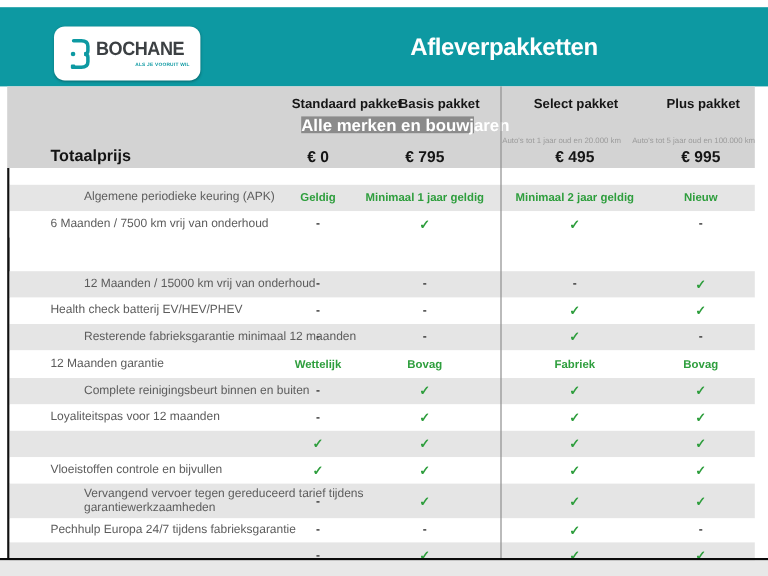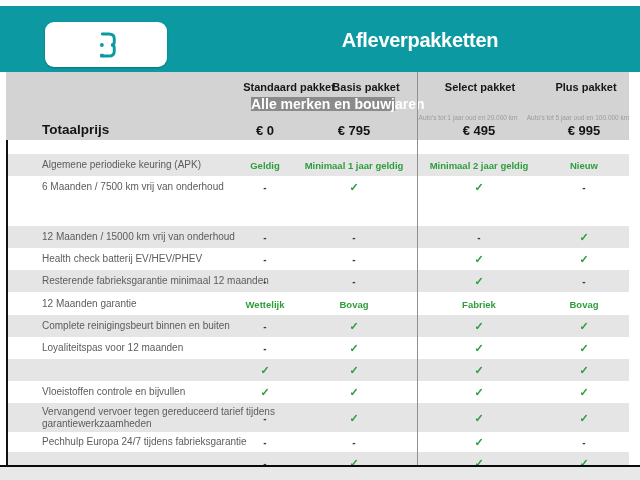--- a/index.html
+++ b/index.html
@@ -32,21 +32,21 @@
   .cap0{left:462px}.cap1{left:572px}
   .total-label{position:absolute;left:36px;top:50px;font-size:13.5px;font-weight:bold;color:#141414;}
   .total-val{position:absolute;top:51px;transform:translateX(-50%);font-size:13px;font-weight:bold;color:#141414;white-space:nowrap;}
   .tv0{left:259px}.tv1{left:348px}.tv2{left:473px}.tv3{left:578px}
 
   
   .left-border{position:absolute;left:6px;top:140px;width:2px;height:325px;background:#111111;}
   .rows{position:absolute;left:8px;top:140px;width:621px;}
   .gap{height:14px;background:#ffffff;}
   .row{position:relative;display:flex;align-items:center;background:#ffffff;}
-  .row.alt{background:#e5e5e5;}
+  .row.alt{background:#e5e5e5;padding-left:28px;}
   .lbl{padding-left:34px;font-size:10px;color:#5c5c5c;max-width:330px;line-height:1.2;}
   .cv{position:absolute;top:50%;transform:translate(-50%,-50%);white-space:nowrap;}
   .c0{left:257px}.c1{left:346px}.c2{left:471px}.c3{left:576px}
   .check{color:#2e9e3d;font-size:11px;font-weight:bold;}
   .dash{color:#3a3a3a;font-size:10px;font-weight:bold;}
   .gtext{color:#2e9e3d;font-size:9.5px;font-weight:bold;}
 
   
   .divider{position:absolute;left:417px;top:72px;width:1px;height:393px;background:#8f8f8f;}
   .bottom-line{position:absolute;left:0;top:465px;width:640px;height:2px;background:#0b0b0b;}
@@ -57,20 +57,24 @@
 
 <div class="sheet">
 
   <div class="topbar">
     <div class="logo-box">
       <svg width="22" height="30" viewBox="0 0 24 32">
         <path d="M8 4 H15 Q21 4 21 9 V13 Q21 16 17.5 16 Q21 16 21 19 V23 Q21 28 15 28 H9" fill="none" stroke="#0d99a2" stroke-width="3.2" stroke-linecap="round"></path>
         <circle cx="7.5" cy="16" r="2.1" fill="#0d99a2"></circle>
         <rect x="5.5" y="25.6" width="4" height="4" rx="1" fill="#0d99a2"></rect>
       </svg>
+      <div class="logo-text">
+        <span class="brand-name">BOCHANE</span>
+        <span class="brand-tag">ALS JE VOORUIT WIL</span>
+      </div>
     </div>
     <div class="page-title">Afleverpakketten</div>
   </div>
 
   <div class="head-block">
     <span class="colhead ch0">Standaard pakket</span>
     <span class="colhead ch1">Basis pakket</span>
     <span class="colhead ch2">Select pakket</span>
     <span class="colhead ch3">Plus pakket</span>
 

